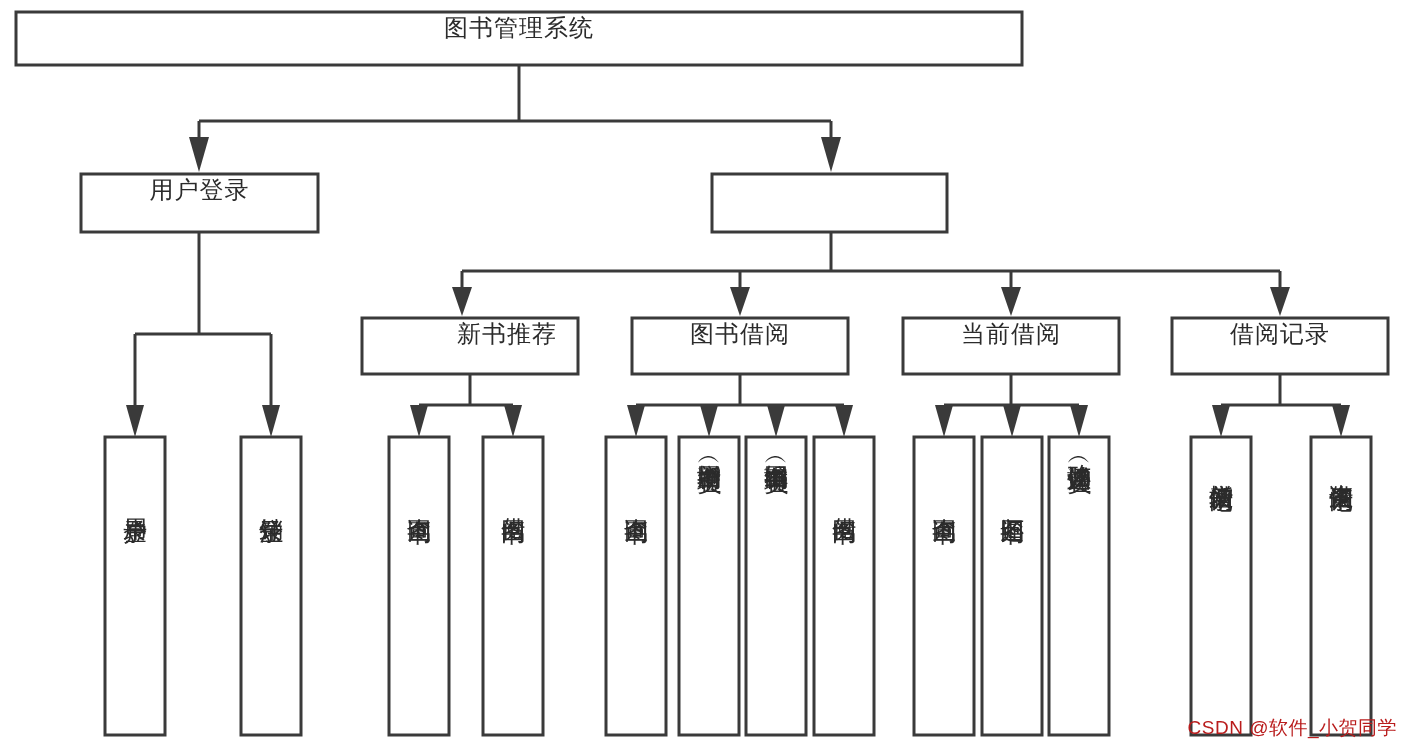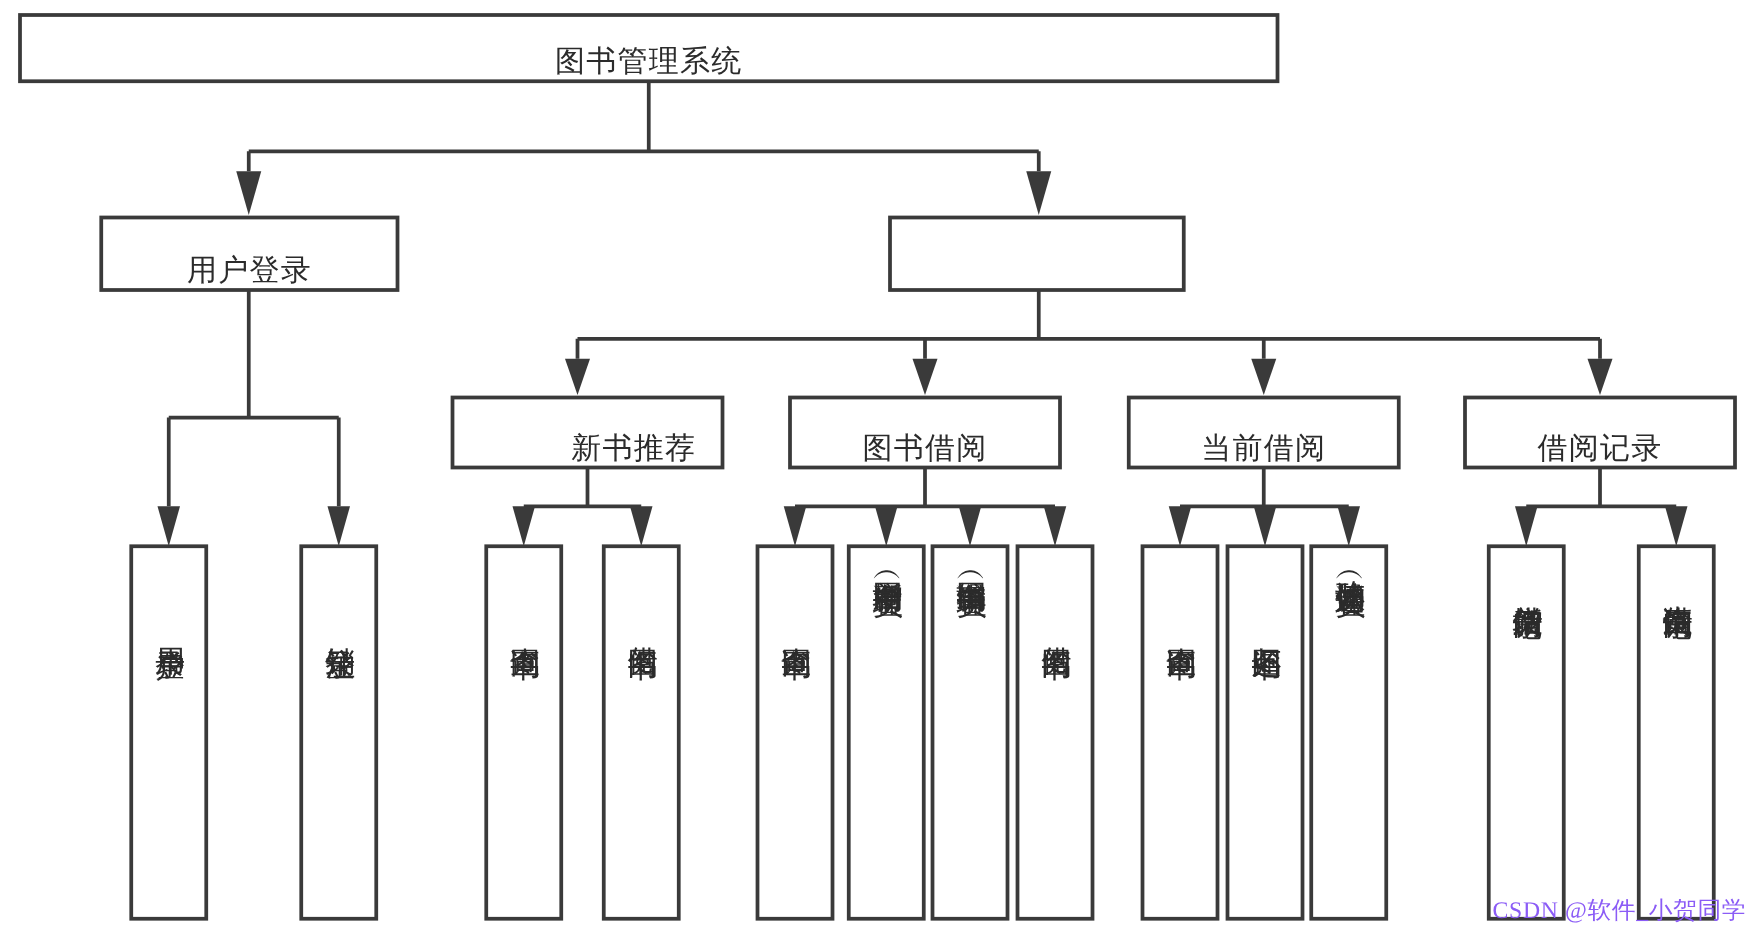--- a/index.html
+++ b/index.html
@@ -56,38 +56,38 @@
     font-size: 24px;
     line-height: 1.02;
     letter-spacing: 1px;
     color: #2b2b2b;
     white-space: nowrap;
     text-align: center;
   }
   .hlabel-wrap {
     position: absolute;
     display: flex;
-    align-items: flex-end;
+    align-items: flex-start;
     justify-content: center;
     pointer-events: none;
   }
   .hlabel-text {
     font-family: "Liberation Sans", "DejaVu Sans", sans-serif;
     font-size: 24px;
     color: #2b2b2b;
     white-space: nowrap;
     letter-spacing: 1px;
   }
   .watermark {
     position: absolute;
     right: 8px;
     bottom: 6px;
-    font-family: Liberation Serif, serif;
+    font-family: Liberation Sans, sans-serif;
     font-size: 19px;
-    color: #8b5cf6;
+    color: #b91c1c;
     letter-spacing: 0.5px;
     pointer-events: none;
     white-space: nowrap;
   }
 </style>
 </head>
 <body>
 
 <div id="diagram-root">
 

